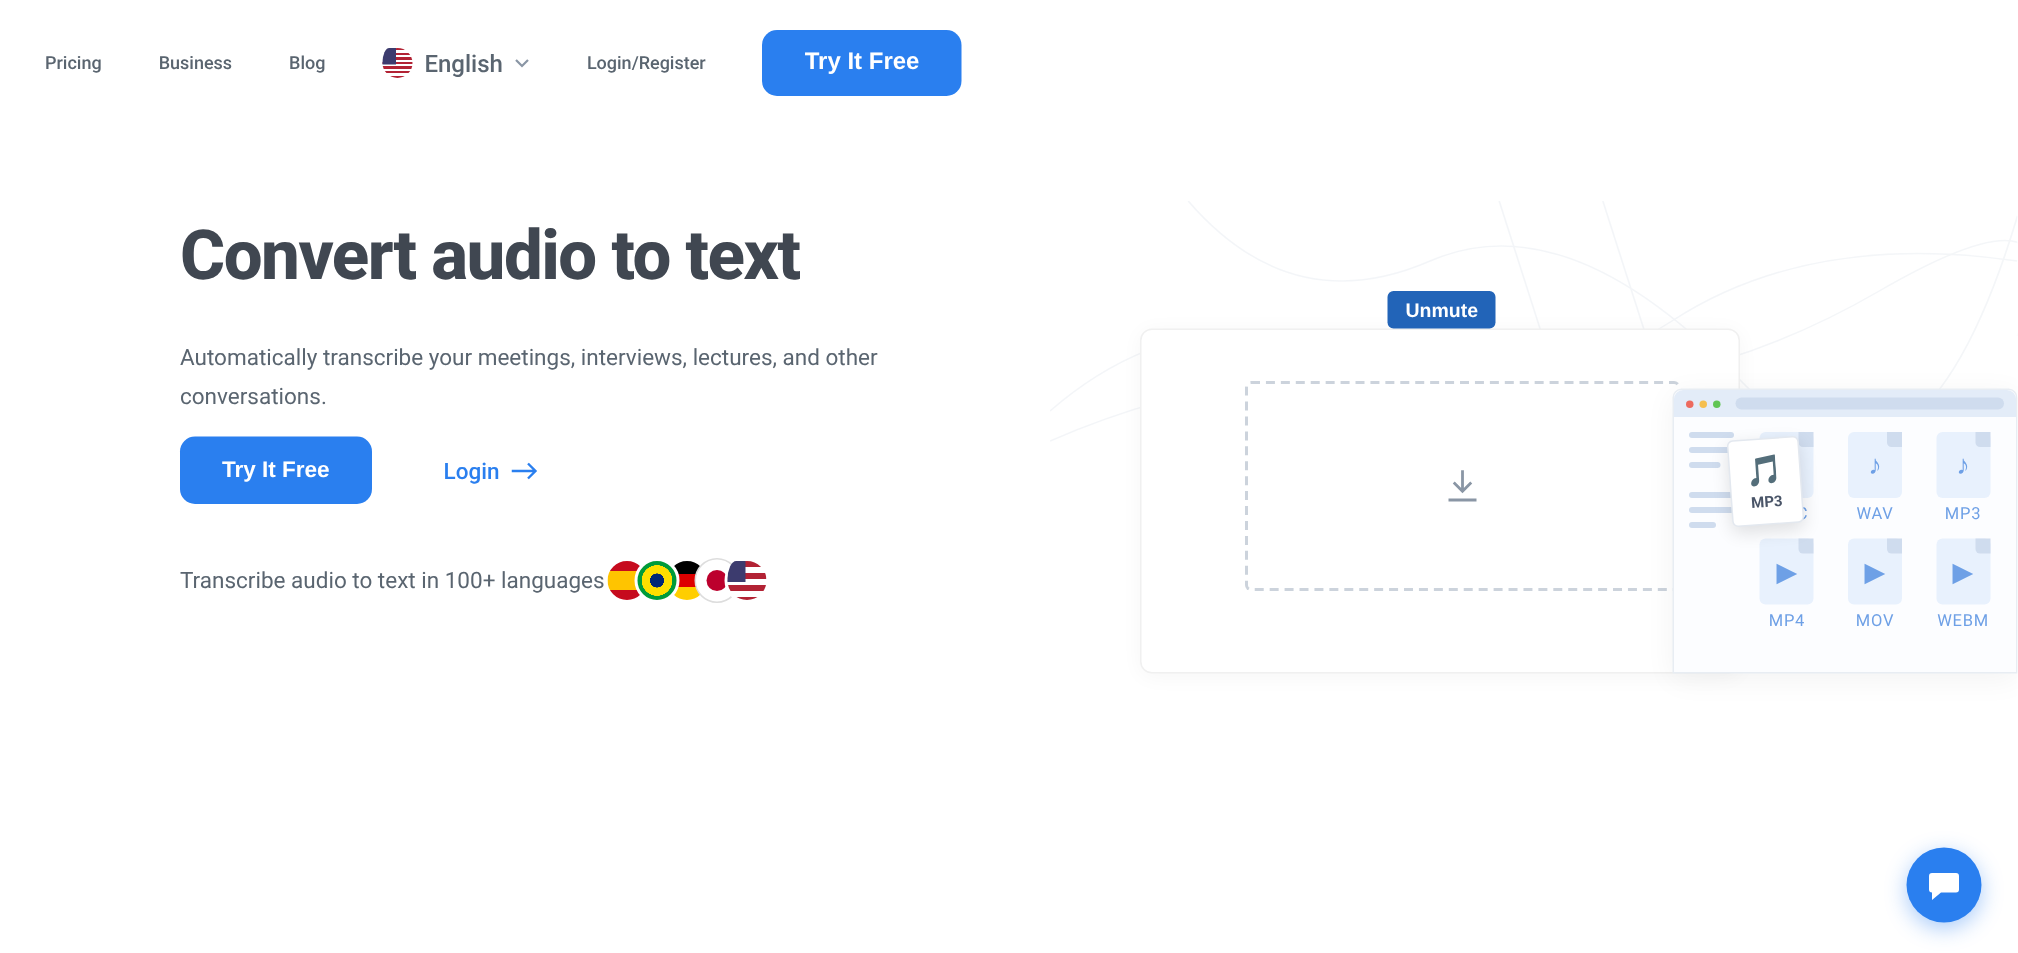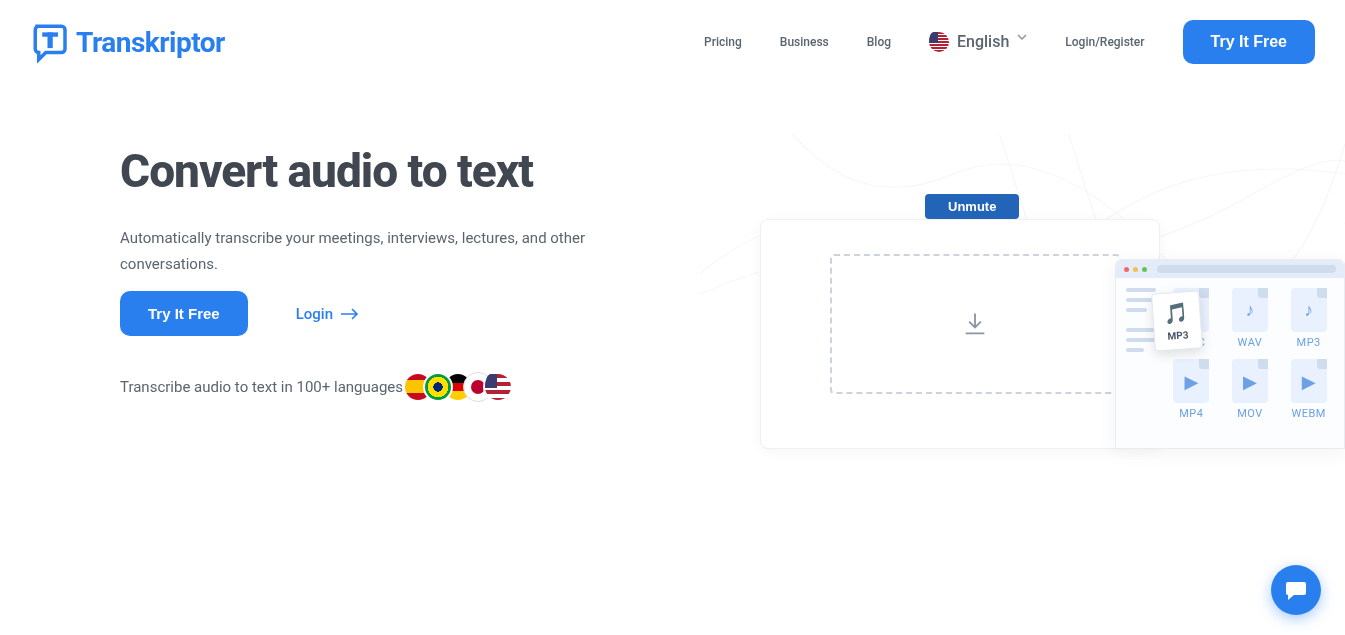--- a/index.html
+++ b/index.html
@@ -43,20 +43,21 @@
     }
     .nav-link {
       color: #5a6570;
       font-size: 12px;
       font-weight: 500;
       cursor: pointer;
       text-decoration: none;
     }
     .lang-selector {
       display: flex;
+      align-items: center;
       gap: 8px;
       cursor: pointer;
       color: #5a6570;
       font-size: 16px;
       font-weight: 500;
     }
     .flag-icon {
       width: 20px;
       height: 20px;
       border-radius: 50%;
@@ -227,21 +228,21 @@
     .download-icon {
       color: #8a96a5;
     }
     .unmute-btn {
       position: absolute;
       top: 50px;
       left: 225px;
       background: #2264b8;
       color: #fff;
       border: none;
-      padding: 5px 23px;
+      padding: 5px 12px;
       border-radius: 4px;
       font-size: 13px;
       font-weight: 600;
       cursor: pointer;
       z-index: 10;
     }
     .browser-window {
       position: absolute;
       right: 0;
       top: 115px;
@@ -376,28 +377,20 @@
       box-shadow: 0 4px 14px rgba(42,127,239,0.4);
     }
     .chat-bubble svg {
       color: #fff;
     }
   </style>
 </head>
 <body>
 
 <header class="header">
-  <div class="logo">
-    <svg class="logo-icon" viewBox="0 0 48 48">
-      <path d="M6 6 h30 a4 4 0 0 1 4 4 v22 a4 4 0 0 1 -4 4 h-18 l-8 8 v-8 h0 a4 4 0 0 1 -4 -4 v-22 a4 4 0 0 1 4 -4 z" fill="none" stroke="#2a7fef" stroke-width="4"></path>
-      <rect x="14" y="13" width="18" height="5" fill="#2a7fef"></rect>
-      <rect x="20" y="13" width="6" height="18" fill="#2a7fef"></rect>
-    </svg>
-    <span class="logo-text">Transkriptor</span>
-  </div>
   <nav class="nav">
     <a class="nav-link">Pricing</a>
     <a class="nav-link">Business</a>
     <a class="nav-link">Blog</a>
     <div class="lang-selector">
       <span class="flag-icon usa-flag"></span>
       <span>English</span>
       <svg class="chevron-down" viewBox="0 0 10 10">
           <path d="M1 3 L5 7 L9 3" fill="none" stroke="#8a96a5" stroke-width="1.5"></path>
         </svg>

